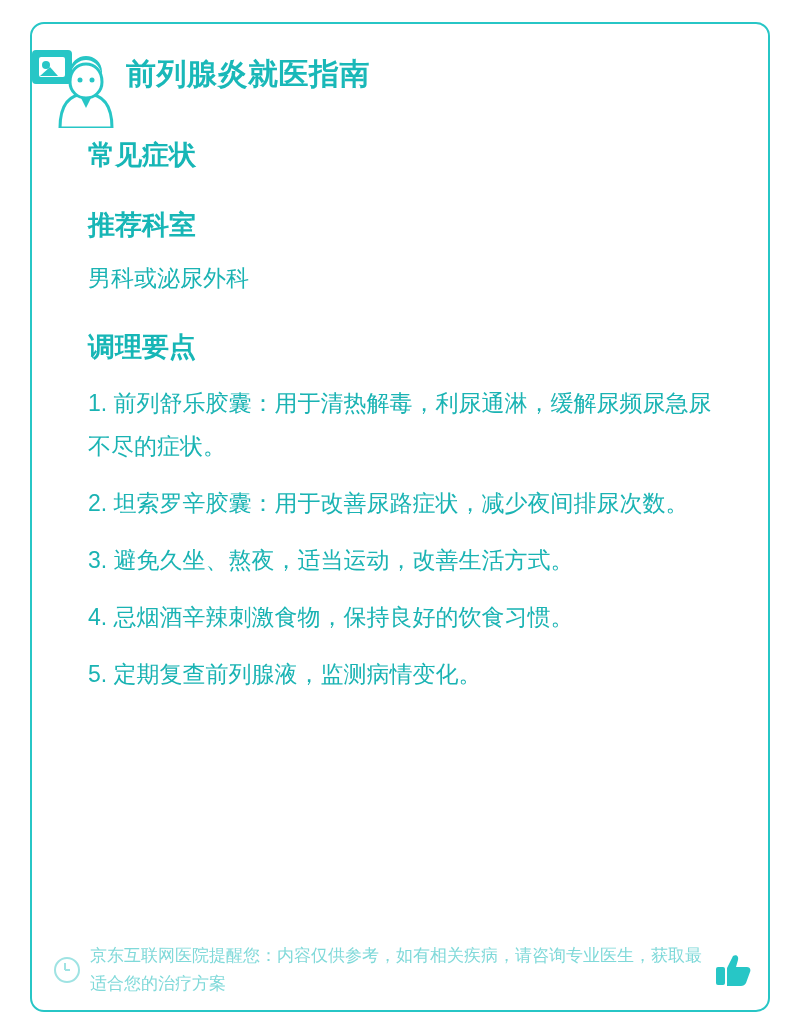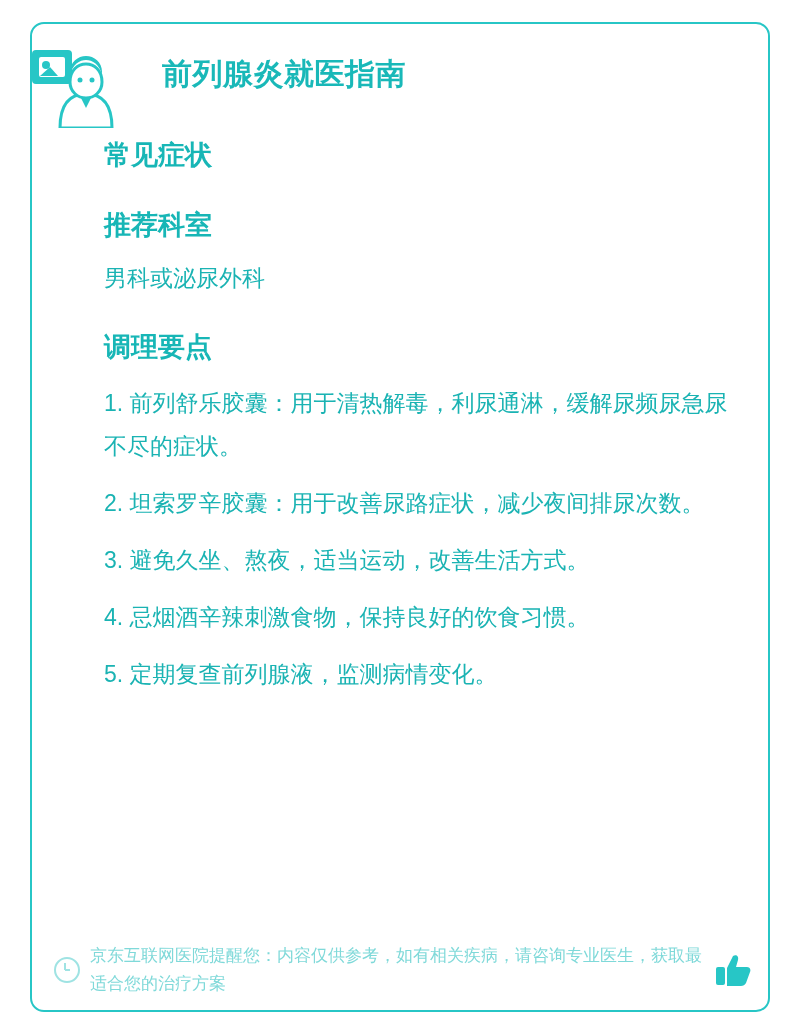--- a/index.html
+++ b/index.html
@@ -31,30 +31,29 @@
     align-items: flex-start;
   }
   .doctor-avatar {
     position: absolute;
     left: -2px;
     top: 18px;
     width: 96px;
     height: 86px;
   }
   .title {
-    margin-left: 96px;
+    margin-left: 60px;
     color: #19b8b8;
     font-size: 30px;
     font-weight: bold;
     line-height: 40px;
     letter-spacing: 0.5px;
   }
   .body-content {
     padding: 8px 40px 0 56px;
-    margin-left: 16px;
   }
   h2.section {
     color: #17b6b6;
     font-size: 27px;
     font-weight: bold;
     margin: 36px 0 18px 0;
     line-height: 34px;
   }
   h2.section.tight {
     margin-top: 34px;

